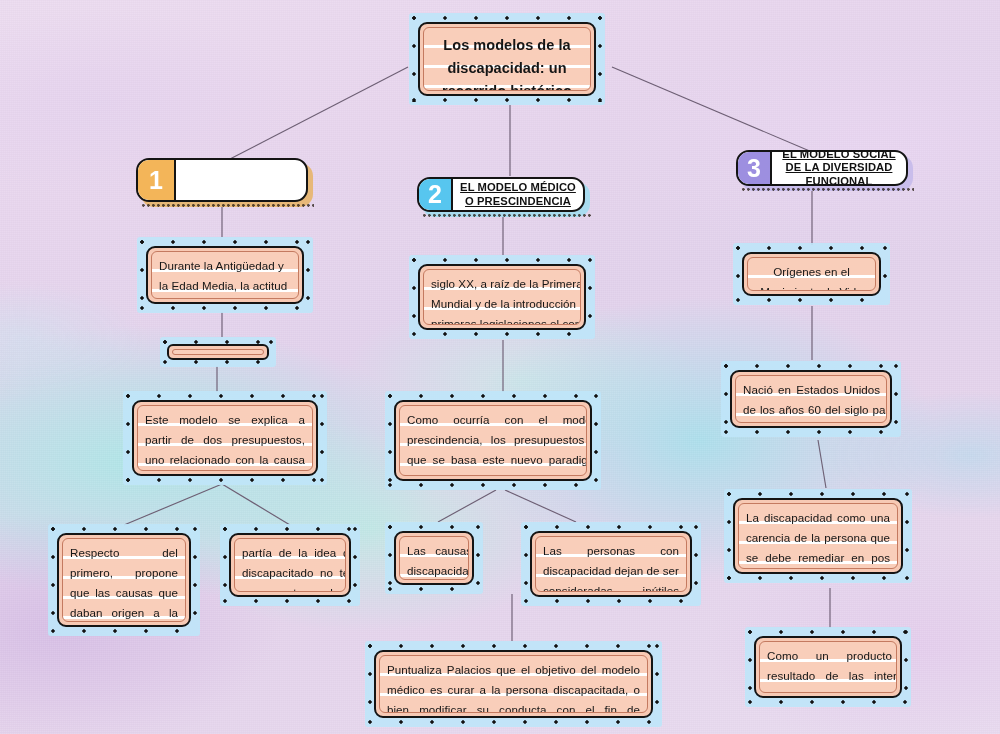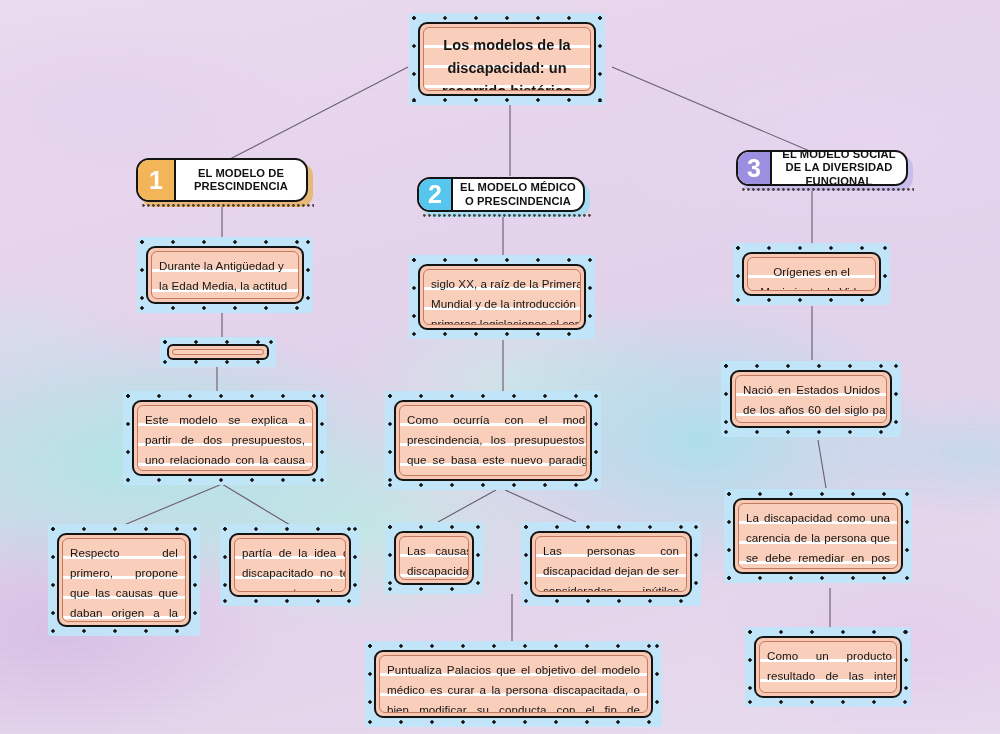--- a/index.html
+++ b/index.html
@@ -147,20 +147,21 @@
   }
   .node .ntxt{
     flex:1 1 auto;
     padding:2px 6px;
     text-align:center;
     font-size:11.2px;
     font-weight:bold;
     line-height:13.5px;
     color:#111;
     letter-spacing:.1px;
+    text-decoration:underline;
   }
   
   .node .strip{
     position:absolute;
     left:6px;right:-6px;bottom:-7px;
     height:5px;
     z-index:1;
     background-image:radial-gradient(circle at 1.4px 1.4px, rgba(40,30,20,.75) 1.1px, rgba(0,0,0,0) 1.6px);
     background-size:5px 5px;
     background-repeat:repeat-x;
@@ -211,21 +212,20 @@
         <div class="txt center" style="font-size:14.5px;font-weight:bold;line-height:23px;padding-top:6px;">Los modelos de la discapacidad: un recorrido histórico</div>
       </div>
     </div>
   </div>
 
   <div class="node" style="left:136px;top:158px;width:172px;height:44px;">
     <div class="shadow" style="background:#e7b878;"></div>
     <div class="strip"></div>
     <div class="body">
       <div class="num" style="background:#f3b559;">1</div>
-      <div class="ntxt">EL MODELO DE PRESCINDENCIA</div>
     </div>
   </div>
 
   <div class="node" style="left:417px;top:177px;width:168px;height:35px;">
     <div class="shadow" style="background:#a9dcf0;"></div>
     <div class="strip"></div>
     <div class="body">
       <div class="num" style="background:#57c6ef;width:32px;">2</div>
       <div class="ntxt">EL MODELO MÉDICO O PRESCINDENCIA</div>
     </div>

